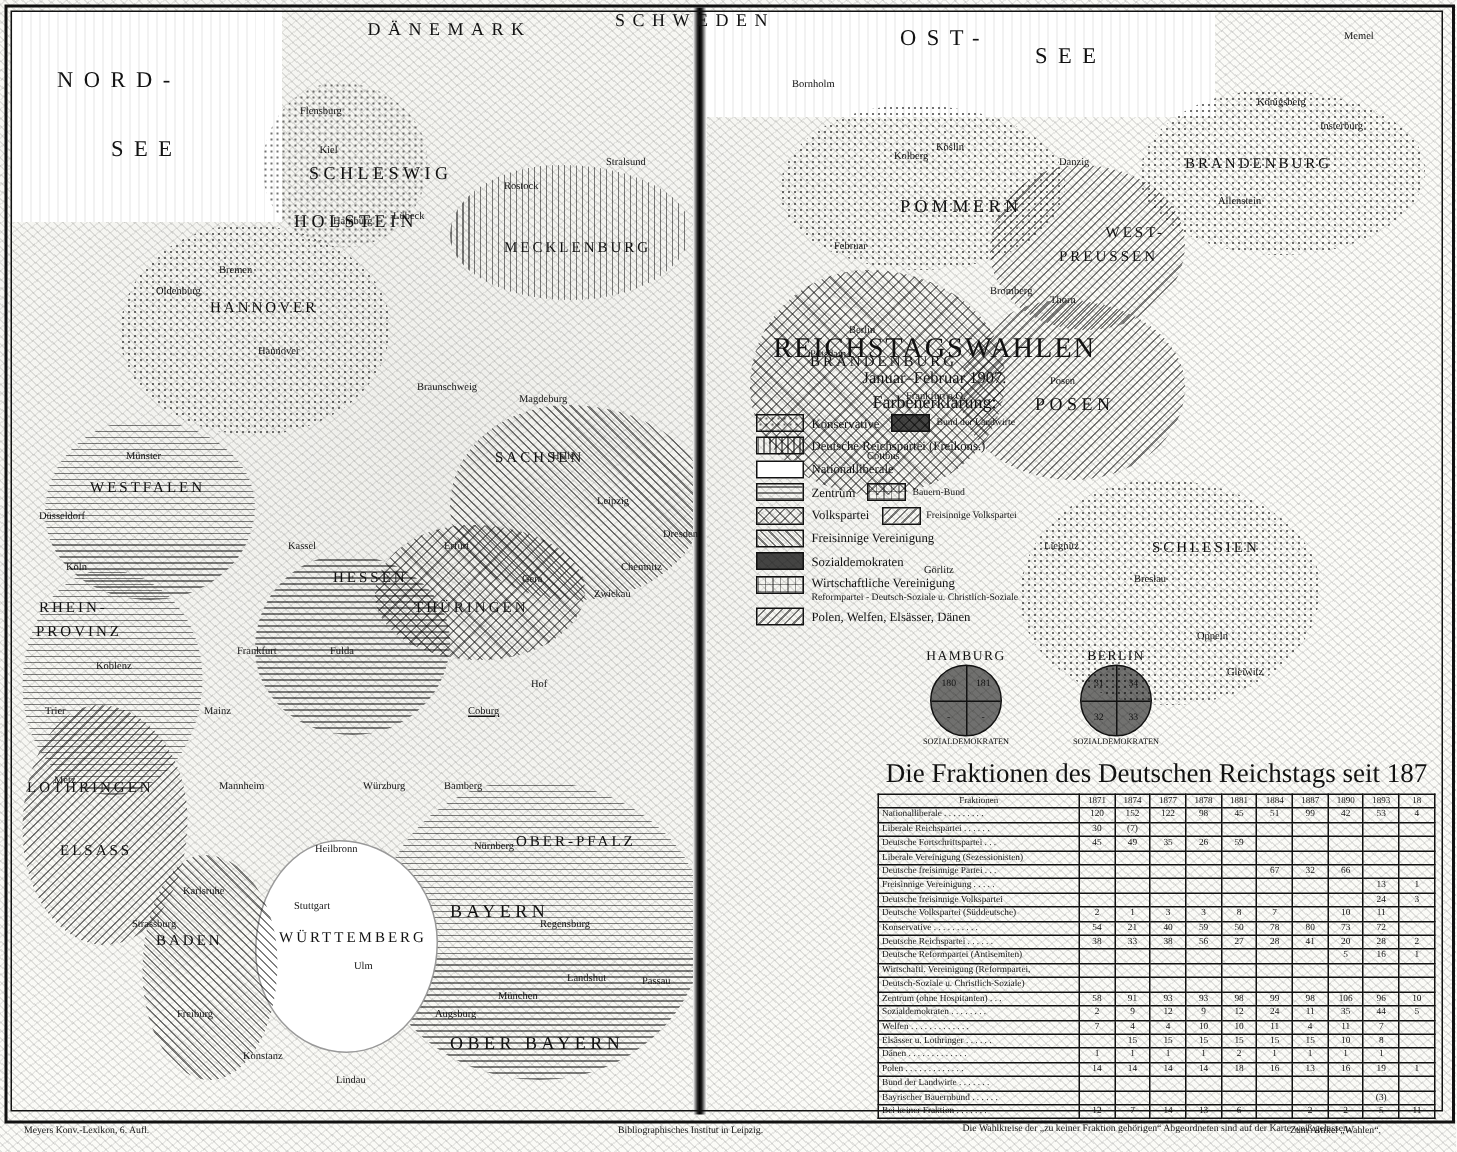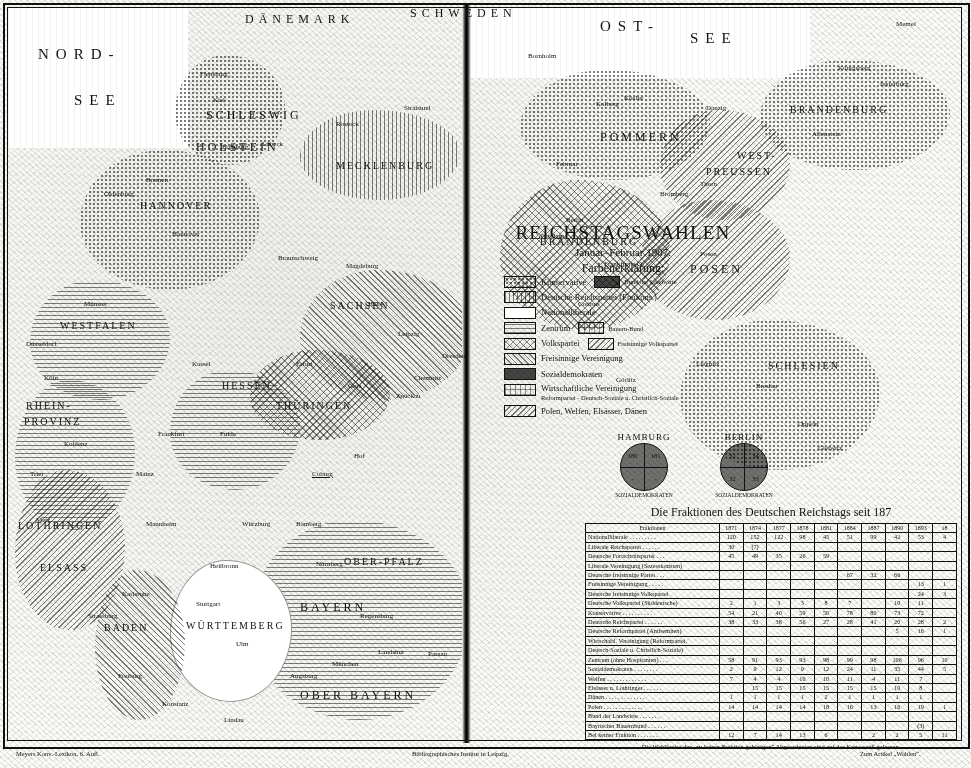--- a/index.html
+++ b/index.html
@@ -70,21 +70,21 @@
   .pie .q1{left:50%;top:0;}
   .pie .q2{left:50%;top:50%;}
   .pie .q3{left:0;top:50%;}
   .pie .q4{left:0;top:0;}
   .pie:before{content:"";position:absolute;left:50%;top:0;width:1px;height:100%;background:#111;}
   .pie:after{content:"";position:absolute;top:50%;left:0;height:1px;width:100%;background:#111;}
   .pie-cap{font-size:5.5px;margin-top:1px;}
 
   
   #frak{position:absolute;left:585px;top:505px;width:372px;}
-  .frak-title{font-size:12px;text-align:center;margin-bottom:3px;}
+  .frak-title{font-size:18px;text-align:center;margin-bottom:3px;}
   table.frak{border-collapse:collapse;width:372px;font-size:6.2px;font-family:"Liberation Serif",serif;}
   table.frak th,table.frak td{border:1px solid #111;padding:0 1px;height:8.4px;line-height:8.4px;}
   table.frak th{font-weight:normal;font-size:6px;text-align:center;}
   table.frak td.name{text-align:left;white-space:nowrap;padding-left:2px;width:126px;overflow:hidden;}
   table.frak td.num{text-align:center;width:20px;}
   .frak-foot{font-size:6.5px;margin-top:3px;line-height:1.25;text-align:center;}
 
   
   .credit{position:absolute;font-size:6.5px;color:#111;}
 </style>
@@ -193,21 +193,21 @@
   <div class="city" style="left:200px;top:70px;">Flensburg</div>
   <div class="city" style="left:104px;top:190px;">Oldenburg</div>
   <div class="city" style="left:246px;top:254px;padding-left:32px;">Braunschweig</div>
   <div class="city" style="left:368px;top:300px;">Halle</div>
   <div class="city" style="left:414px;top:374px;">Chemnitz</div>
   <div class="city" style="left:296px;top:520px;">Bamberg</div>
   <div class="city" style="left:236px;top:640px;">Ulm</div>
   <div class="city" style="left:162px;top:700px;">Konstanz</div>
   <div class="city" style="left:428px;top:650px;">Passau</div>
   <div class="city" style="left:880px;top:80px;">Insterburg</div>
-  <div class="city" style="left:700px;top:180px;">Thorn</div>
+  <div class="city" style="left:700px;top:196px;">Thorn</div>
   <div class="city" style="left:660px;top:190px;">Bromberg</div>
   <div class="city" style="left:812px;top:130px;">Allenstein</div>
   <div class="city" style="left:596px;top:100px;">Kolberg</div>
   <div class="city" style="left:624px;top:94px;">Köslin</div>
   <div class="city" style="left:696px;top:360px;">Liegnitz</div>
   <div class="city" style="left:798px;top:420px;">Oppeln</div>
   <div class="city" style="left:818px;top:444px;">Gleiwitz</div>
   <div class="city" style="left:616px;top:376px;">Görlitz</div>
   <div class="city" style="left:604px;top:260px;">Frankfurt a.O.</div>
   <div class="city" style="left:578px;top:300px;">Cottbus</div>

